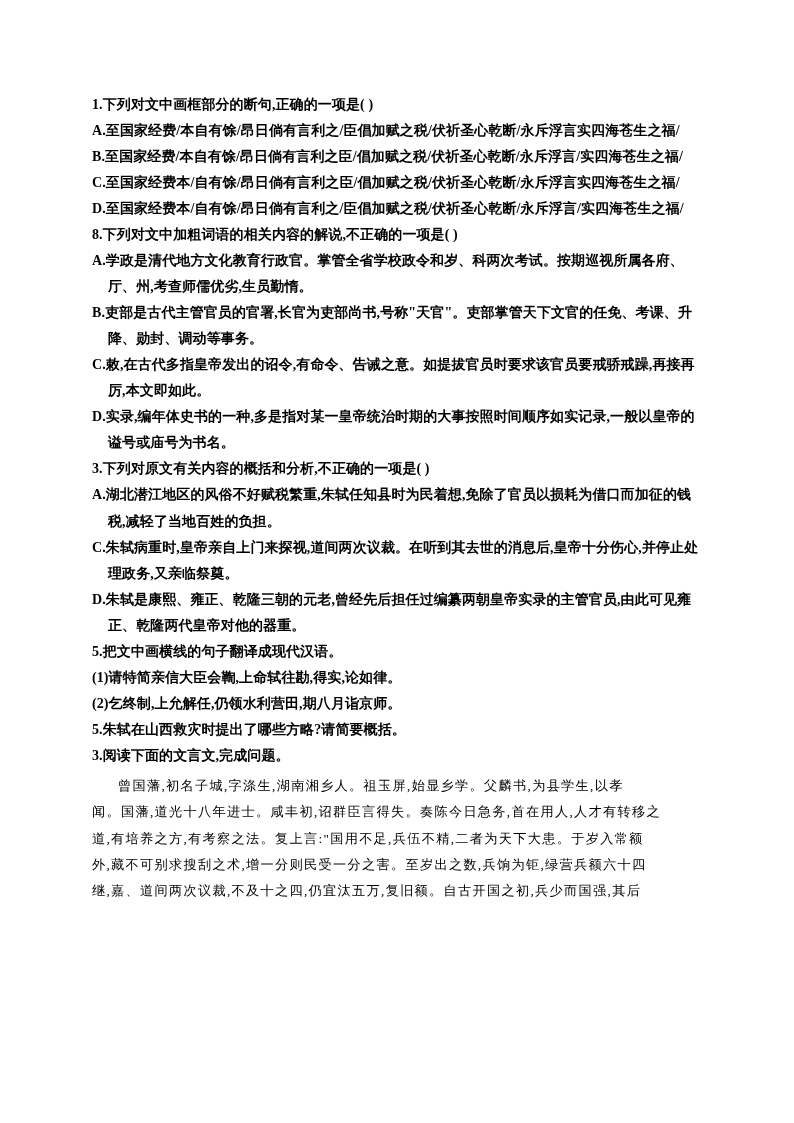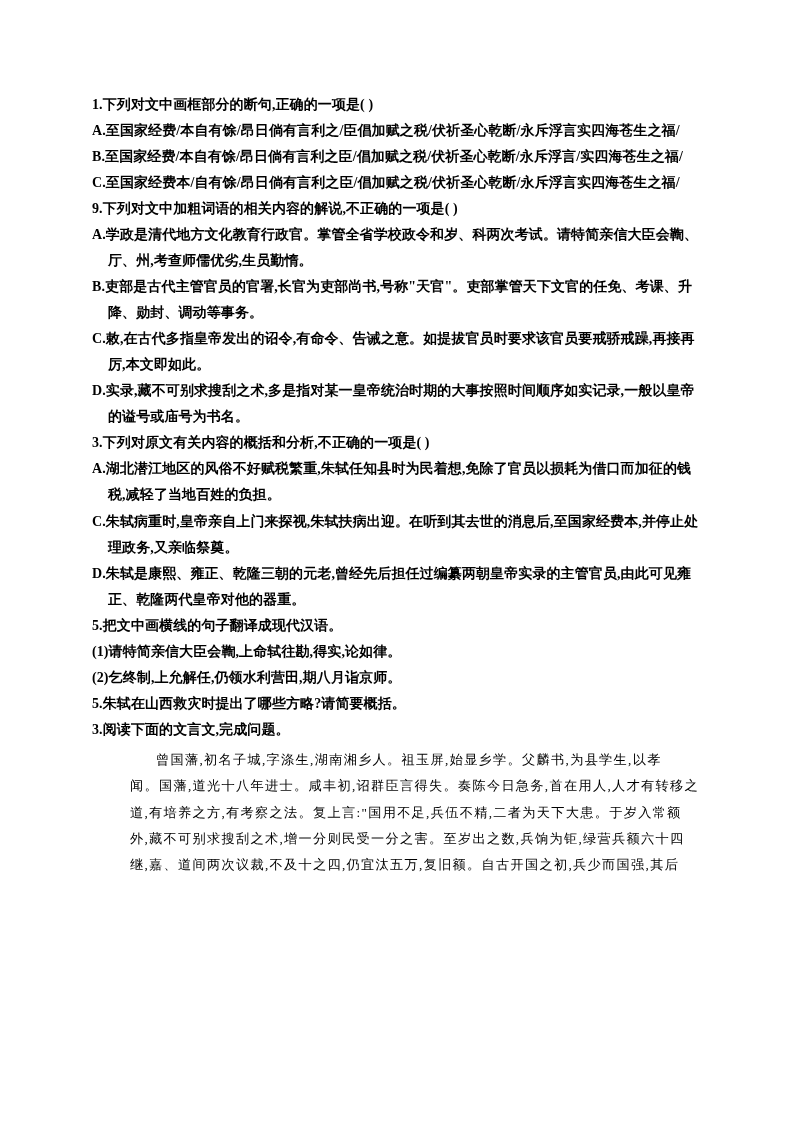--- a/index.html
+++ b/index.html
@@ -40,51 +40,51 @@
     padding-left: 16px;
     text-indent: -16px;
   }
   .passage {
     margin-top: 4px;
     font-size: 13.2px;
     line-height: 2.0;
     letter-spacing: 1.3px;
     text-align: justify;
     text-justify: inter-ideograph;
-    margin-left: 38px;
   }
   .passage .indent {
     display: inline-block;
     width: 26px;
   }
   .u {
     text-underline-offset: 3px;
   }
 </style>
 </head>
 <body>
 
 <div class="page">
 
   <div class="q-block">
 
     <div class="q-line">1.下列对文中画框部分的断句,正确的一项是(  )</div>
     <div class="q-line">A.至国家经费/本自有馀/昂日倘有言利之/臣倡加赋之税/伏祈圣心乾断/永斥浮言实四海苍生之福/</div>
     <div class="q-line">B.至国家经费/本自有馀/昂日倘有言利之臣/倡加赋之税/伏祈圣心乾断/永斥浮言/实四海苍生之福/</div>
     <div class="q-line">C.至国家经费本/自有馀/昂日倘有言利之臣/倡加赋之税/伏祈圣心乾断/永斥浮言实四海苍生之福/</div>
+    <div class="q-line">D.至国家经费本/自有馀/昂日倘有言利之/臣倡加赋之税/伏祈圣心乾断/永斥浮言/实四海苍生之福/</div>
 
-    <div class="q-line">9.下列对文中加粗词语的相关内容的解说,不正确的一项是(  )</div>
-    <div class="q-para hang">A.学政是清代地方文化教育行政官。掌管全省学校政令和岁、科两次考试。请特简亲信大臣会鞫、厅、州,考查师儒优劣,生员勤惰。</div>
+    <div class="q-line">8.下列对文中加粗词语的相关内容的解说,不正确的一项是(  )</div>
+    <div class="q-para hang">A.学政是清代地方文化教育行政官。掌管全省学校政令和岁、科两次考试。按期巡视所属各府、厅、州,考查师儒优劣,生员勤惰。</div>
     <div class="q-para hang">B.吏部是古代主管官员的官署,长官为吏部尚书,号称"天官"。吏部掌管天下文官的任免、考课、升降、勋封、调动等事务。</div>
     <div class="q-para hang">C.敕,在古代多指皇帝发出的诏令,有命令、告诫之意。如提拔官员时要求该官员要戒骄戒躁,再接再厉,本文即如此。</div>
-    <div class="q-para hang">D.实录,藏不可别求搜刮之术,多是指对某一皇帝统治时期的大事按照时间顺序如实记录,一般以皇帝的谥号或庙号为书名。</div>
+    <div class="q-para hang">D.实录,编年体史书的一种,多是指对某一皇帝统治时期的大事按照时间顺序如实记录,一般以皇帝的谥号或庙号为书名。</div>
 
     <div class="q-line">3.下列对原文有关内容的概括和分析,不正确的一项是(  )</div>
     <div class="q-para hang">A.湖北潜江地区的风俗不好赋税繁重,朱轼任知县时为民着想,免除了官员以损耗为借口而加征的钱税,减轻了当地百姓的负担。</div>
-    <div class="q-para hang">C.朱轼病重时,皇帝亲自上门来探视,朱轼扶病出迎。在听到其去世的消息后,至国家经费本,并停止处理政务,又亲临祭奠。</div>
+    <div class="q-para hang">C.朱轼病重时,皇帝亲自上门来探视,道间两次议裁。在听到其去世的消息后,皇帝十分伤心,并停止处理政务,又亲临祭奠。</div>
     <div class="q-para hang">D.朱轼是康熙、雍正、乾隆三朝的元老,曾经先后担任过编纂两朝皇帝实录的主管官员,由此可见雍正、乾隆两代皇帝对他的器重。</div>
 
     <div class="q-line">5.把文中画横线的句子翻译成现代汉语。</div>
     <div class="q-line">(1)请特简亲信大臣会鞫,上命轼往勘,得实,论如律。</div>
     <div class="q-line">(2)乞终制,上允解任,仍领水利营田,期八月诣京师。</div>
 
     <div class="q-line">5.朱轼在山西救灾时提出了哪些方略?请简要概括。</div>
 
     <div class="q-line">3.阅读下面的文言文,完成问题。</div>
   </div>

